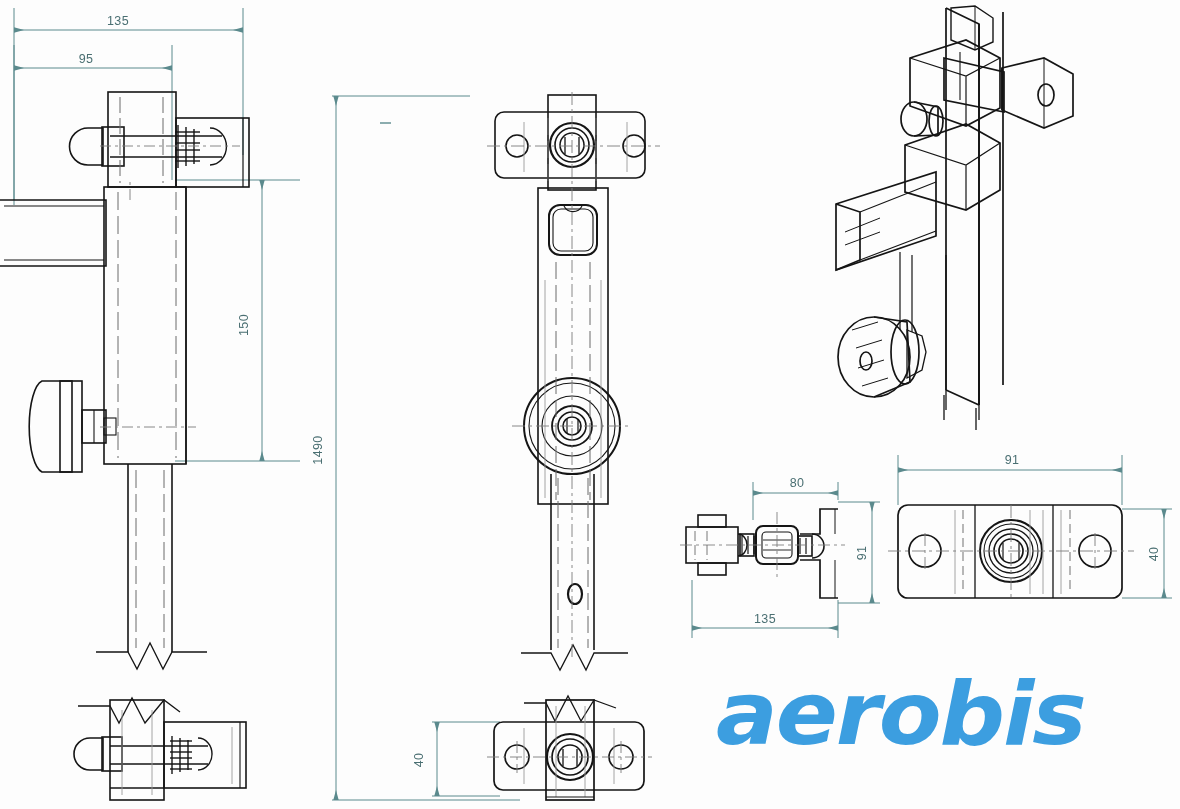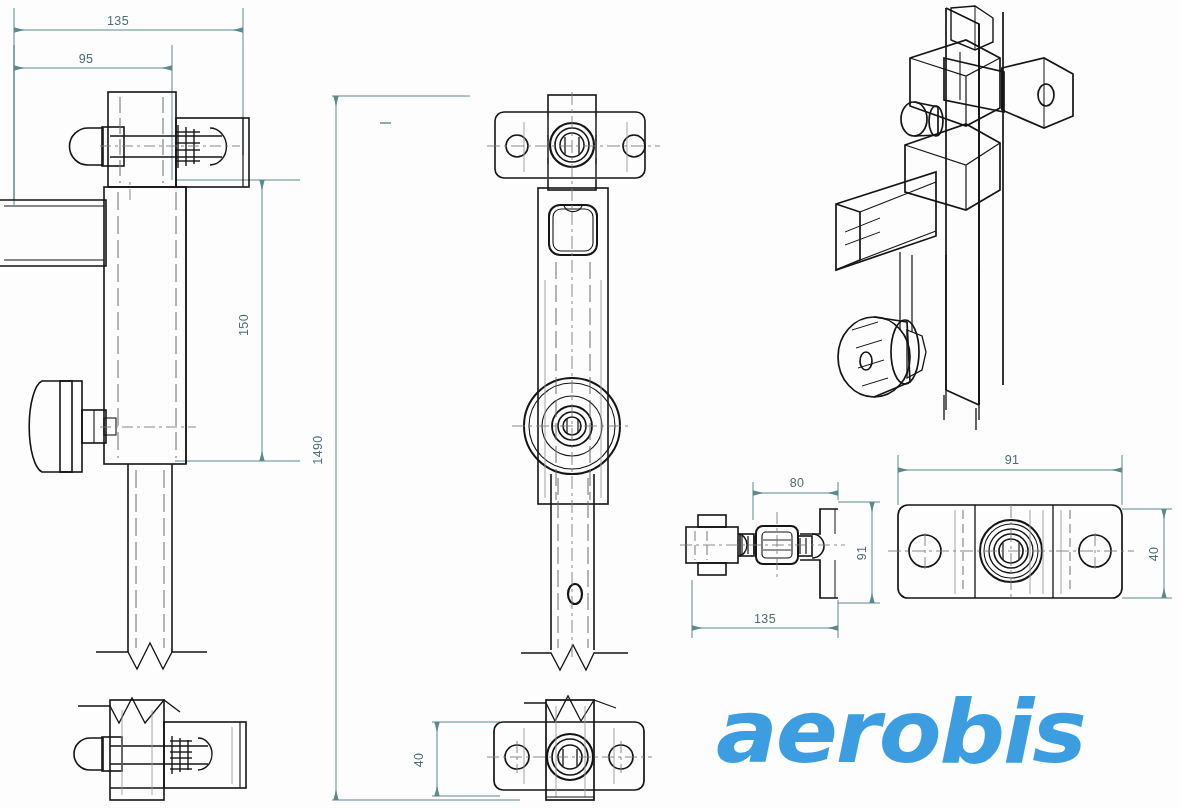--- a/index.html
+++ b/index.html
@@ -8,21 +8,21 @@
     width:1180px;height:809px;overflow:hidden;position:relative;
     font-family:"Liberation Sans","DejaVu Sans",sans-serif;
     background:#fdfdfd;
   }
   #sheet{position:absolute;left:0;top:0;width:950px;height:809px;}
   svg{display:block;}
   .dimtxt{
     font-family:"Liberation Sans","DejaVu Sans",sans-serif;
     font-size:12.5px;fill:#4a6f72;letter-spacing:0.4px;
   }
-  .logoWrap{position:absolute;left:716px;top:693px;width:458px;height:110px;}
+  .logoWrap{position:absolute;left:716px;top:675px;width:458px;height:110px;}
   .logoMain{
     position:absolute;left:0;top:-4px;width:458px;height:86px;
     font-family:"DejaVu Sans","Liberation Sans",sans-serif;
     font-size:88px;font-weight:700;font-style:italic;
     color:#3c9ee0;letter-spacing:-2px;line-height:86px;
     transform:scaleX(1.04);transform-origin:left center;
     white-space:nowrap;
   }
   .logoSub{
     position:absolute;left:106px;top:78px;

